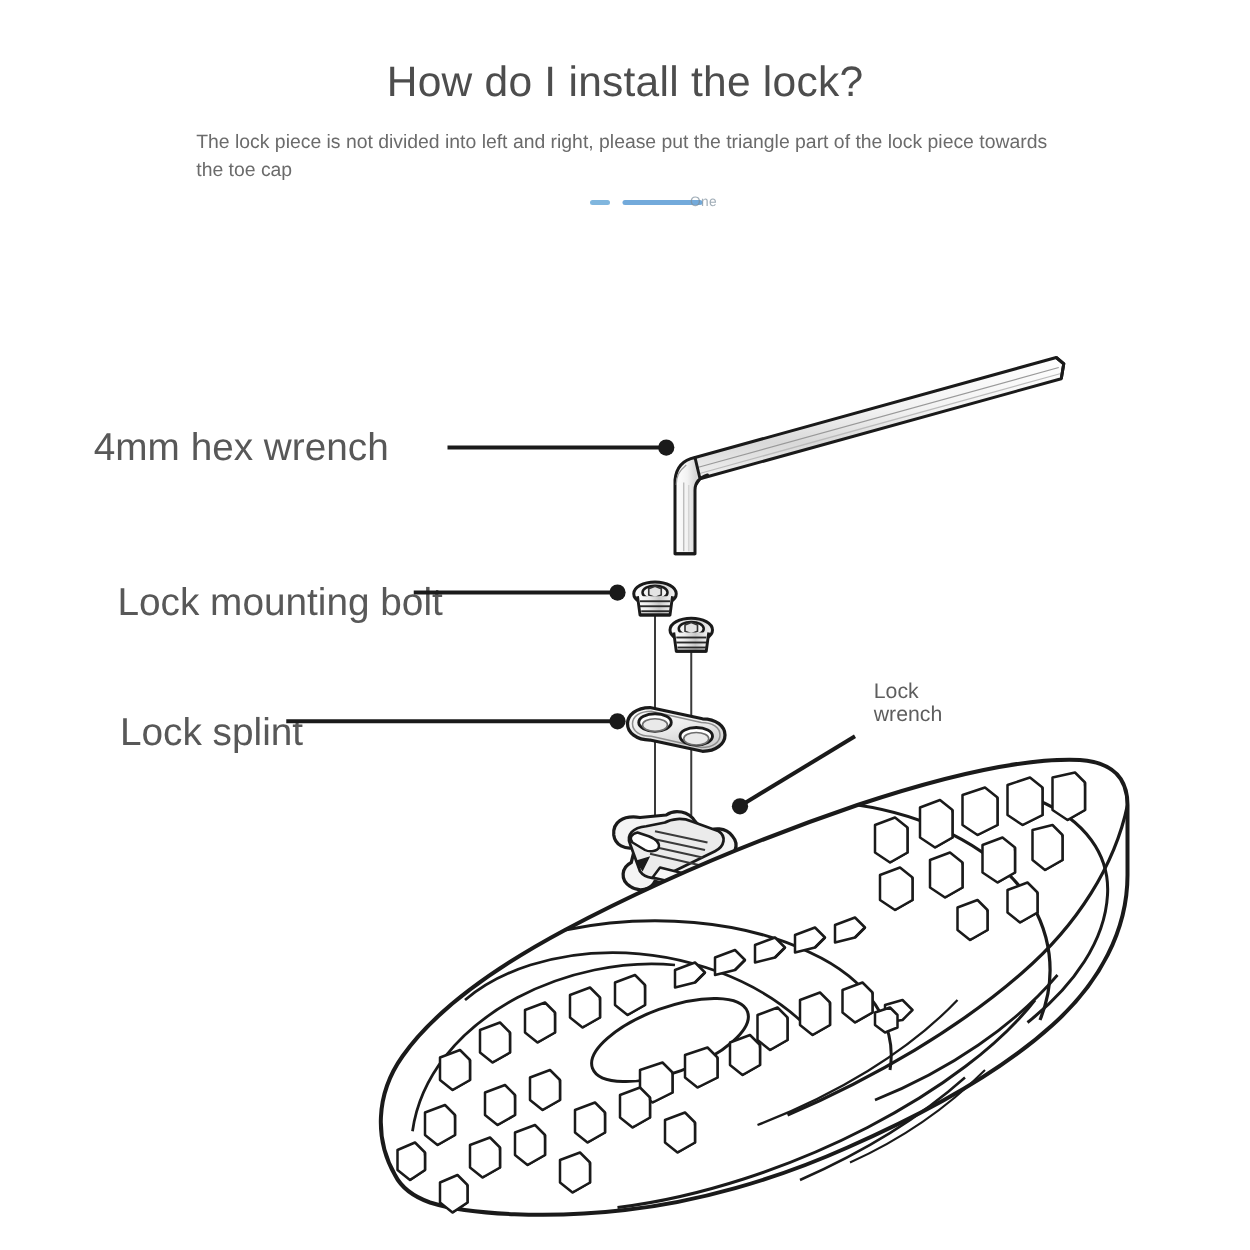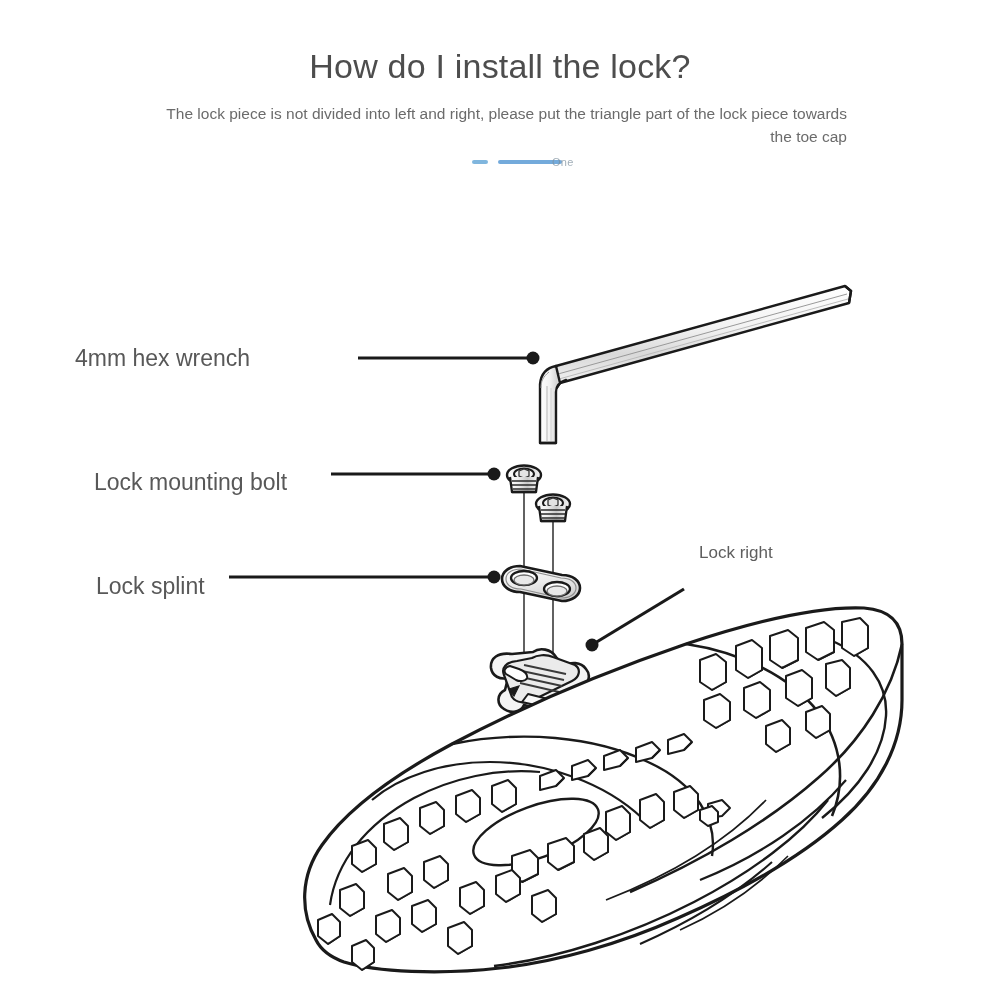--- a/index.html
+++ b/index.html
@@ -39,21 +39,21 @@
 
   .page-subtitle {
     position: absolute;
     left: 157px;
     top: 86px;
     width: 690px;
     font-size: 15.5px;
     font-weight: 400;
     color: #6b6b6b;
     line-height: 23px;
-    text-align: right;
+    text-align: left;
   }
 
   
   .divider {
     position: absolute;
     left: 470px;
     top: 153px;
     width: 92px;
     height: 20px;
   }
@@ -85,21 +85,21 @@
     color: #7c8e9c;
     opacity: .72;
     letter-spacing: .3px;
     line-height: 14px;
     margin-left: 38px;
   }
 
   
   .callout-label {
     position: absolute;
-    font-size: 23px;
+    font-size: 31px;
     font-weight: 400;
     color: #585858;
     white-space: nowrap;
     line-height: 28px;
   }
   .callout-label.small {
     font-size: 17px;
     color: #5e5e5e;
     line-height: 19px;
     white-space: normal;
@@ -134,21 +134,21 @@
     <span class="dash-long"></span>
     <span class="divider-label">One</span>
   </div>
 
   <div class="callout-label" id="lbl-wrench">4mm hex wrench</div>
 
   <div class="callout-label" id="lbl-bolt">Lock mounting bolt</div>
 
   <div class="callout-label" id="lbl-splint">Lock splint</div>
 
-  <div class="callout-label small" id="lbl-piece">Lock right</div>
+  <div class="callout-label small" id="lbl-piece">Lock wrench</div>
 
   <svg id="art" viewBox="0 0 1000 1000">
     <defs>
       <linearGradient id="metalH" x1="0" y1="0" x2="0" y2="1">
         <stop offset="0%" stop-color="#ffffff"></stop>
         <stop offset="38%" stop-color="#f2f2f2"></stop>
         <stop offset="62%" stop-color="#d9d9d9"></stop>
         <stop offset="100%" stop-color="#fbfbfb"></stop>
       </linearGradient>
       <linearGradient id="metalV" x1="0" y1="0" x2="1" y2="0">

